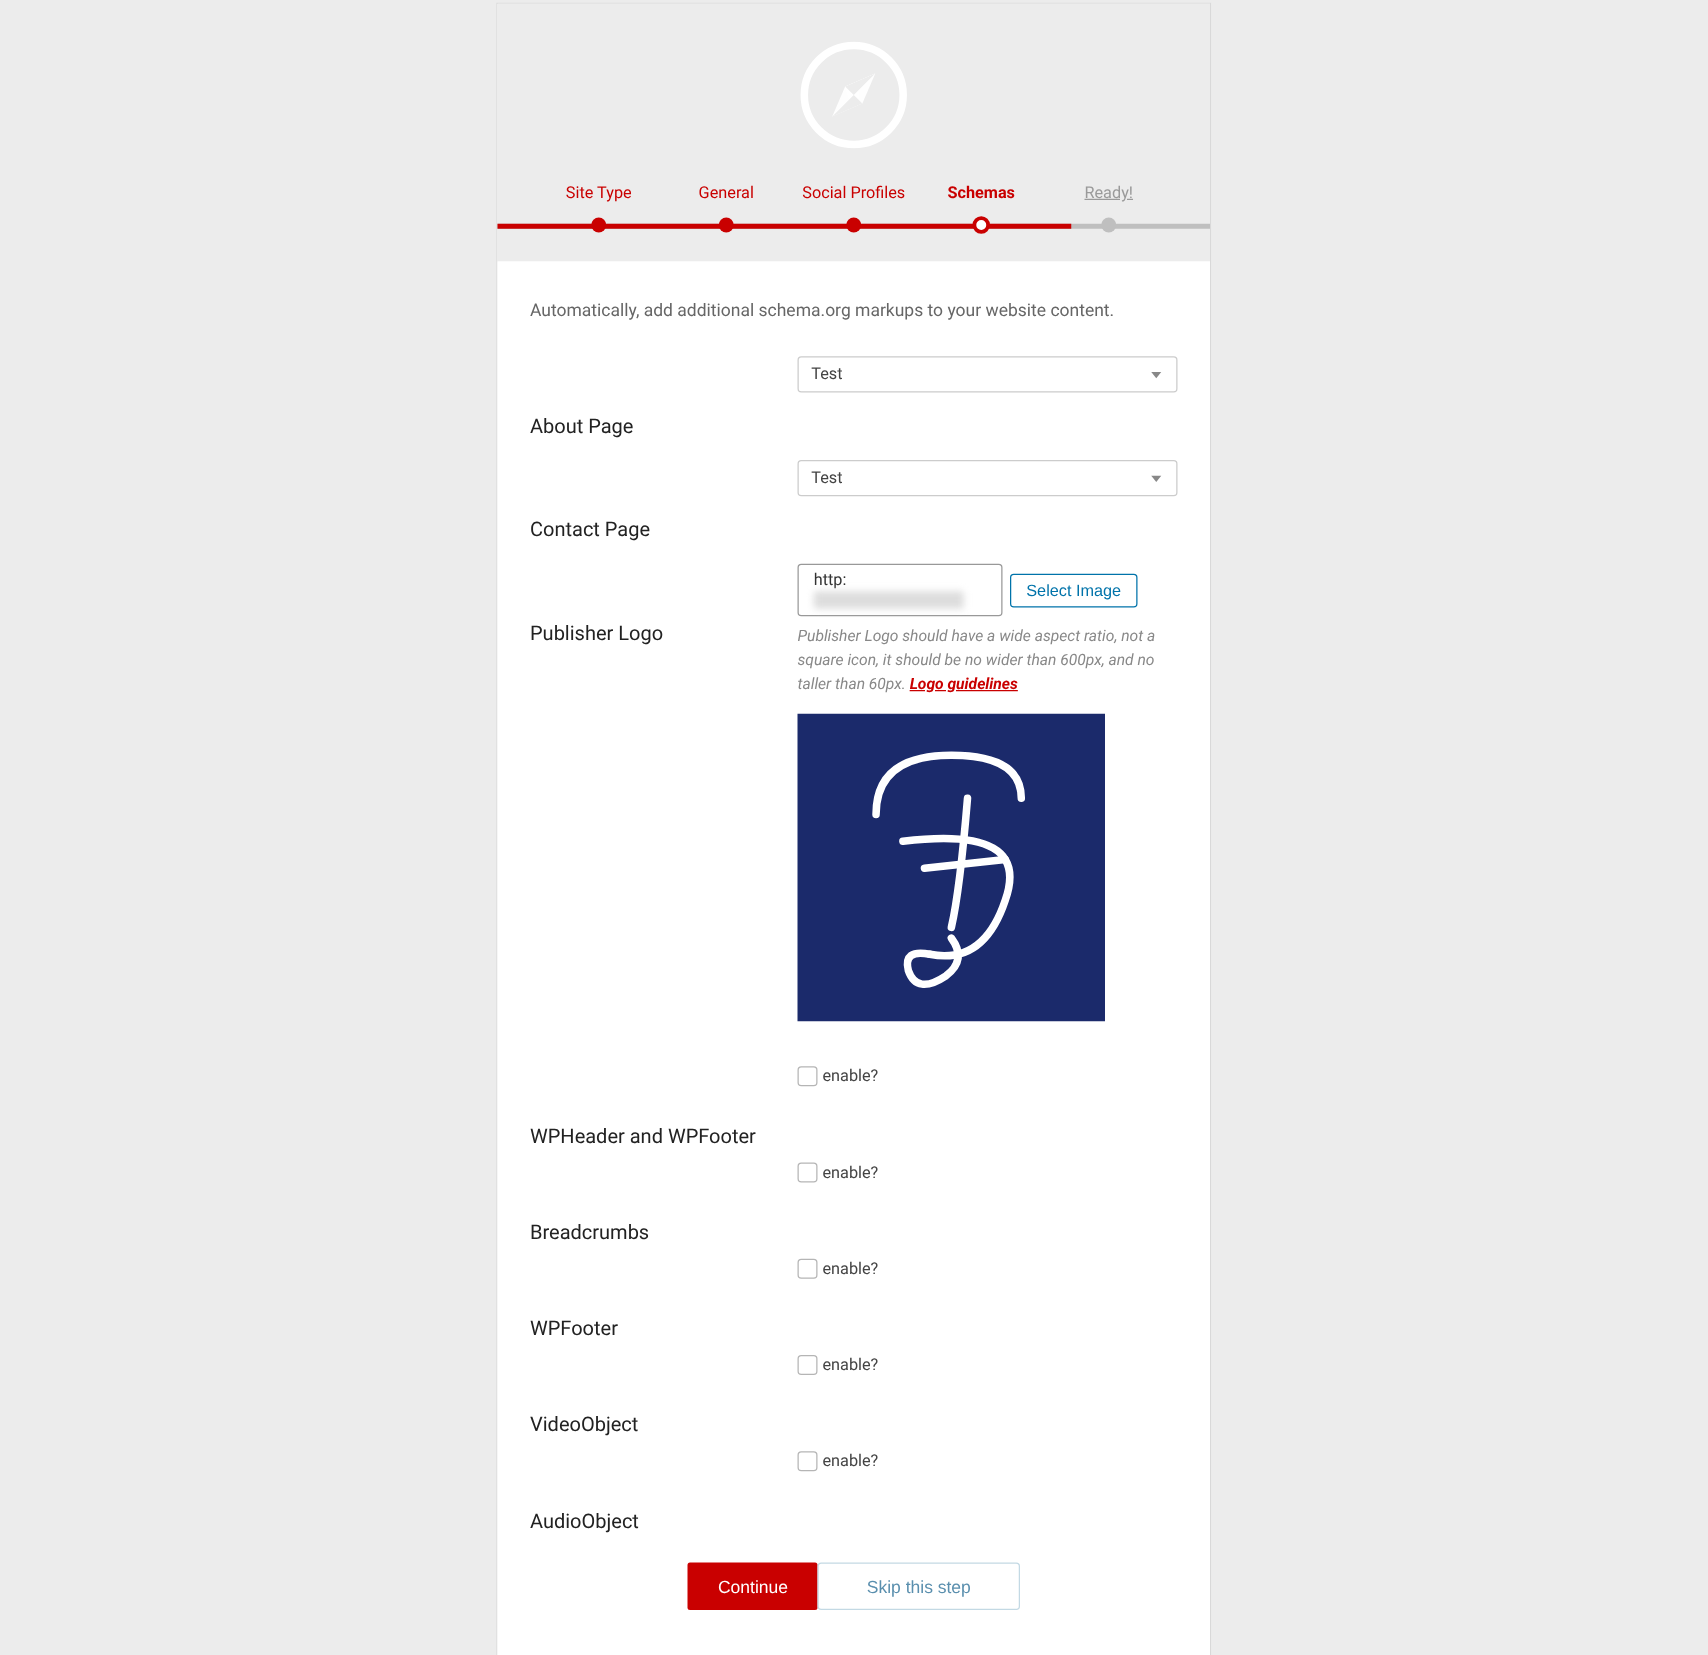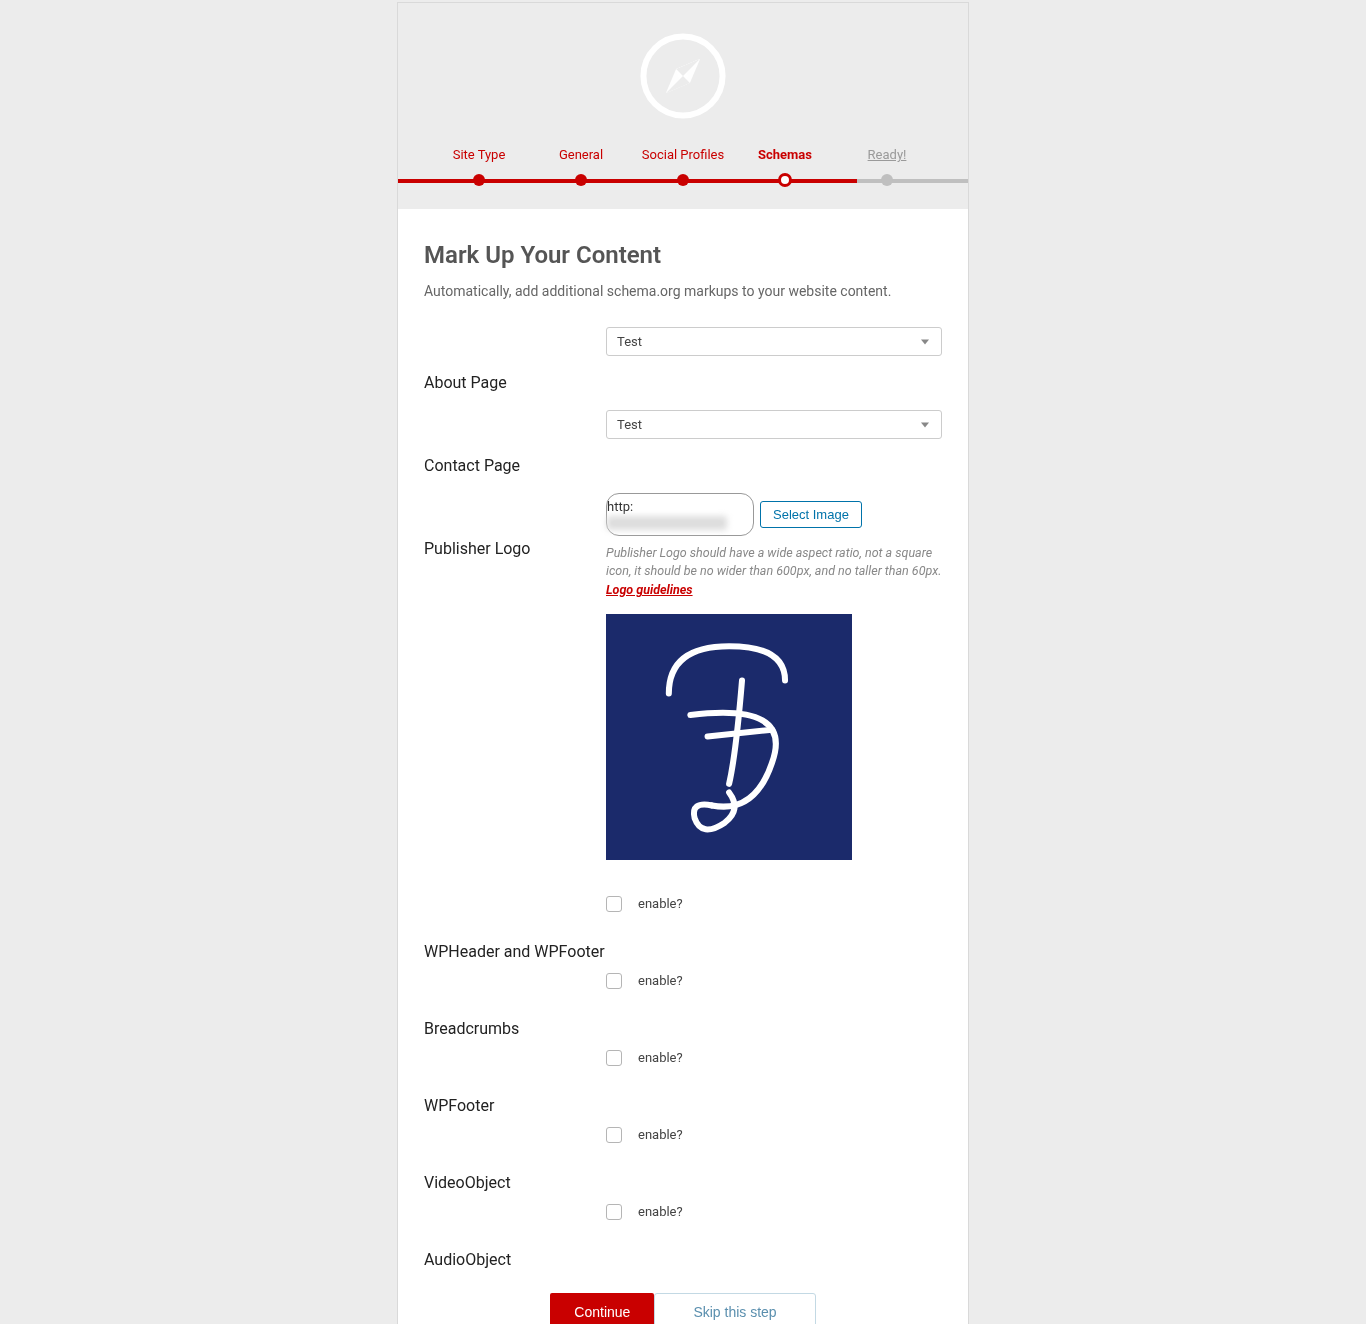--- a/index.html
+++ b/index.html
@@ -102,21 +102,21 @@
     align-items: flex-start;
   }
   .row.tight { margin-bottom: 12px; }
   .row .label {
     width: 182px;
     padding-top: 6px;
     font-size: 16px;
     color: #222;
     margin-top: 40px;
   }
-  .row .field { flex: 1; }
+  .row .field { flex: 1; margin-left: 32px; }
   .select {
     position: relative;
     border: 1px solid #ccc;
     border-radius: 3px;
     padding: 6px 10px;
     background: #fff;
     cursor: pointer;
     font-size: 13px;
     color: #444;
   }
@@ -127,24 +127,24 @@
     top: 50%;
     width: 0; height: 0;
     border-left: 4px solid transparent;
     border-right: 4px solid transparent;
     border-top: 5px solid #888;
     transform: translateY(-50%);
   }
   .url-row { display: flex; gap: 6px; align-items: center; margin-bottom: 8px;}
   .url-input {
     border: 1px solid #999;
-    border-radius: 13px;
-    padding: 5px 0;
-    font-size: 13px;
-    width: 148px;
+    border-radius: 3px;
+    padding: 5px 12px;
+    font-size: 13px;
+    width: 164px;
     color: #333;
   }
   .url-input .blur {
     display:inline-block;
     width: 120px;
     height: 14px;
     vertical-align: middle;
     background: #ddd;
     filter: blur(3px);
     border-radius: 2px;
@@ -175,21 +175,21 @@
     background: #1b2a6b;
     margin-top: 14px;
     display:flex;
     align-items:center;
     justify-content:center;
   }
   .logo-preview svg { width: 70%; height: 85%; }
   .check-label {
     display: flex;
     align-items: center;
-    gap: 16px;
+    gap: 4px;
     font-size: 13px;
     color: #444;
   }
   .check-label input[type=checkbox] {
     width: 16px;
     height: 16px;
     border: 1px solid #b5b5b5;
     border-radius: 3px;
     appearance: none;
     cursor: pointer;
@@ -259,21 +259,20 @@
         <div class="dot"></div>
       </div>
       <div class="step future">
         <span>Ready!</span>
         <div class="dot"></div>
       </div>
     </div>
   </div>
 
   <div class="content">
-    <h1>Mark Up Your Content</h1>
     <p class="desc">Automatically, add additional schema.org markups to your website content.</p>
 
     <div class="row">
       <div class="label">About Page</div>
       <div class="field">
         <div class="select">
           <span>Test</span>
         </div>
       </div>
     </div>

